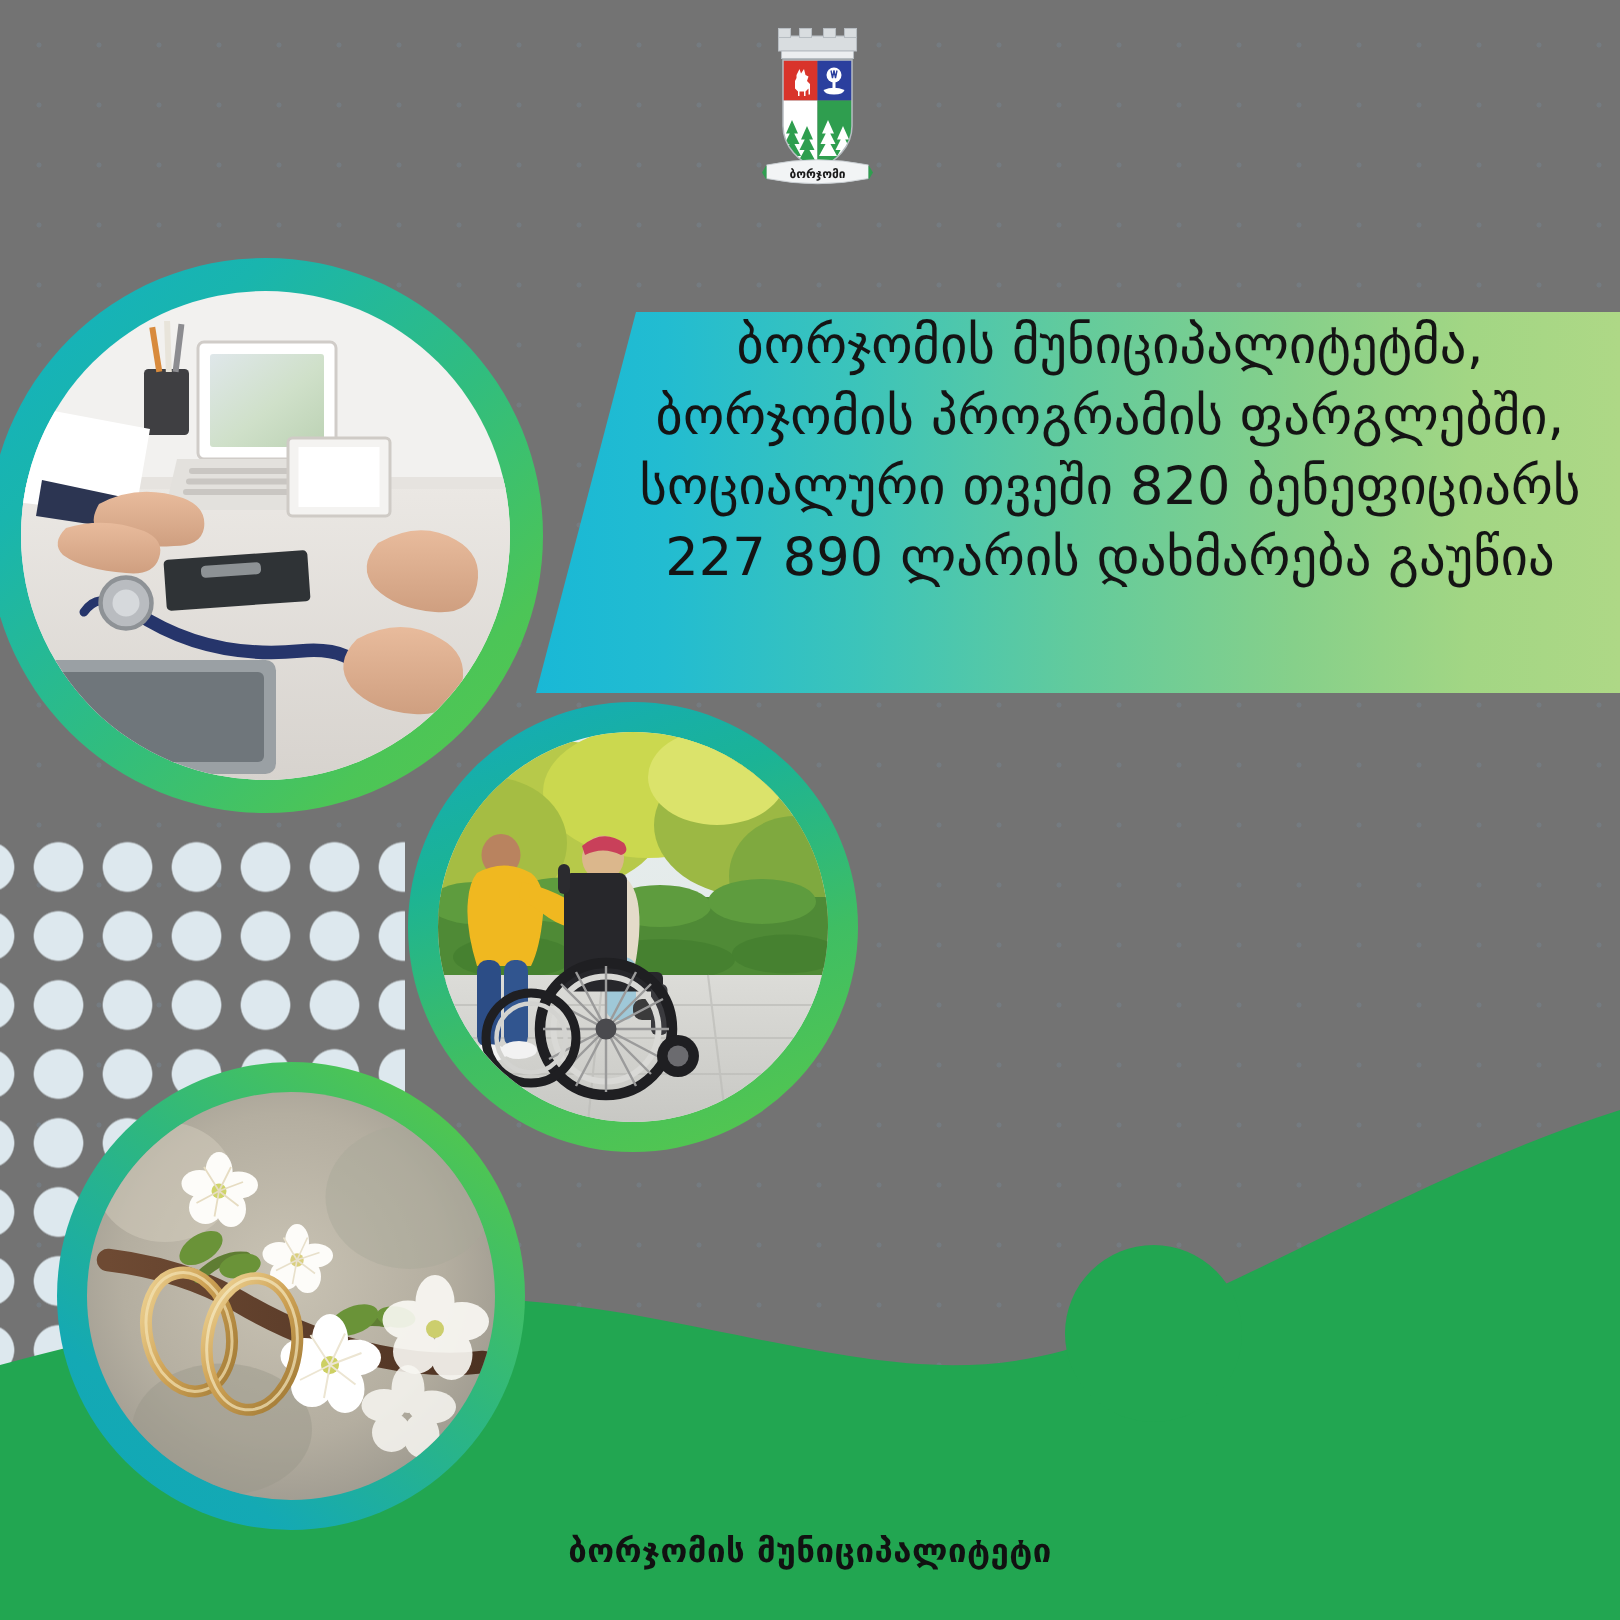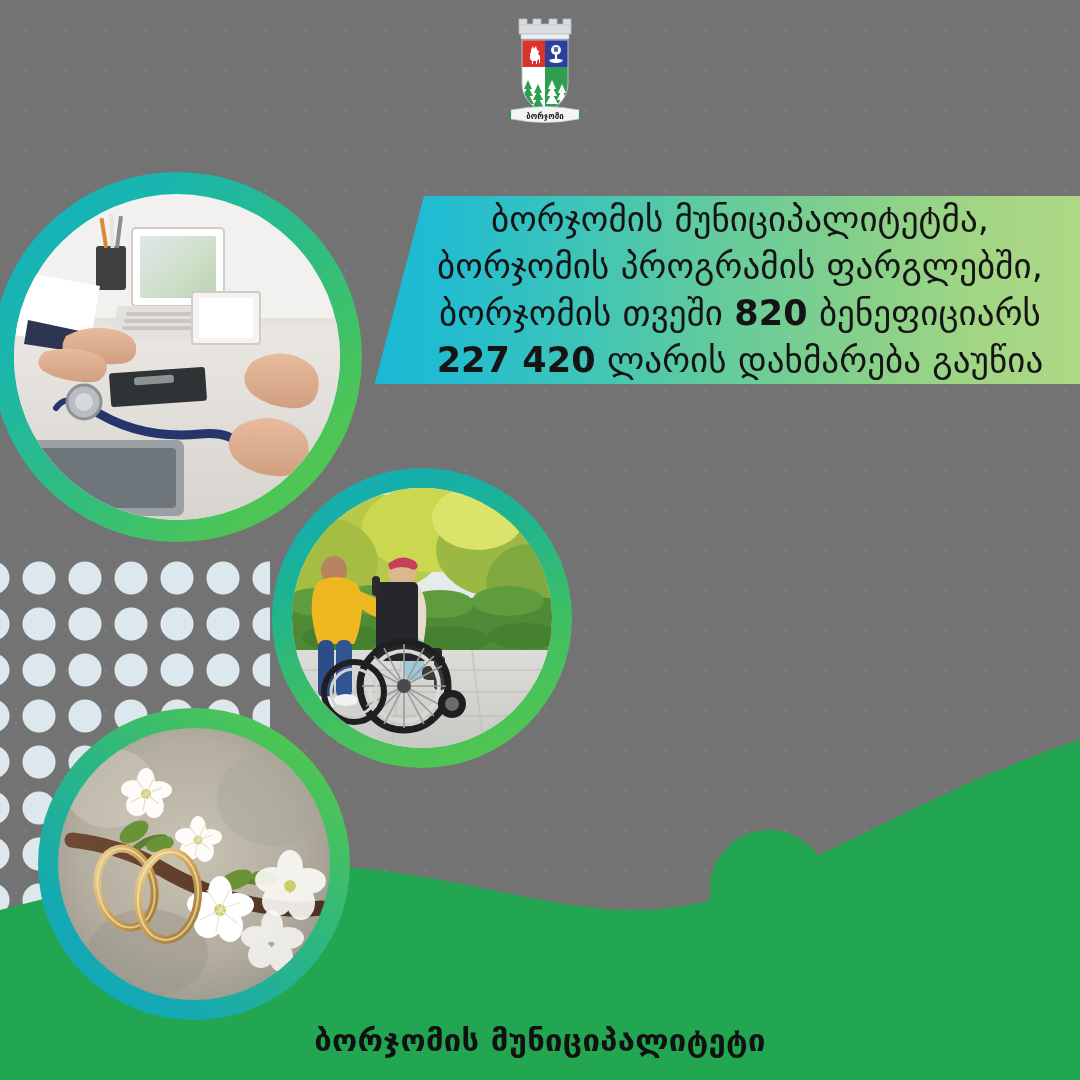--- a/index.html
+++ b/index.html
@@ -53,48 +53,48 @@
   
   .emblem{
     position:absolute;
     left:505px;top:18px;
     width:80px;height:108px;
   }
 
   
   .banner{
     position:absolute;
-    left:356px;top:196px;
-    width:724px;height:188px;
+    left:356px;top:208px;
+    width:724px;height:254px;
     background:linear-gradient(90deg,
         #19b8d6 0%,
         #22bcd1 12%,
         #3cc4ba 30%,
         #63cb9c 50%,
         #86d08a 70%,
         #a2d684 86%,
         #aed886 100%);
     clip-path:polygon(68px 0, 724px 0, 724px 259px, 0 259px);
     display:flex;
-    align-items:flex-end;
+    align-items:flex-start;
     justify-content:center;
   }
   .banner-text{
     width:660px;
     margin-left:44px;
     text-align:center;
     color:#141414;
     font-size:35px;
     line-height:1.34;
     font-weight:400;
     letter-spacing:0.1px;
     text-shadow:0 0 1px rgba(0,0,0,0.08);
   }
   .banner-text .ln{display:block;white-space:nowrap;}
-  .banner-text b{font-weight:700;margin-top:24px;}
+  .banner-text b{font-weight:400;margin-top:24px;}
 
   
   .circle{
     position:absolute;
     border-radius:50%;
     overflow:hidden;
   }
   .ring{
     position:absolute;
     border-radius:50%;
@@ -132,21 +132,21 @@
   }
 
   .photo{position:absolute;inset:0;}
 
   
   .footer{
     position:absolute;
     left:0;top:1022px;
     width:1080px;
     text-align:center;
-    font-size:31px;
+    font-size:22px;
     font-weight:700;
     color:#111111;
     letter-spacing:0.3px;
   }
 </style>
 </head>
 <body>
 
 <div id="poster">
 
@@ -489,20 +489,20 @@
         <ellipse cx="0" cy="0" rx="30" ry="44" fill="none" stroke="url(#goldG)" stroke-width="8"></ellipse>
         <ellipse cx="0" cy="0" rx="30" ry="44" fill="none" stroke="#f7ecc6" stroke-width="2" opacity="0.65"></ellipse>
       </g>
     </svg>
   </div>
 
   <div class="banner">
     <div class="banner-text">
       <span class="ln">ბორჯომის მუნიციპალიტეტმა,</span>
       <span class="ln">ბორჯომის პროგრამის ფარგლებში,</span>
-      <span class="ln"><span>ბორჯომის თვეში </span><b>820</b><span> ბენეფიციარს</span></span>
-      <span class="ln"><b>227 420</b><span> ლარის დახმარება გაუწია</span></span>
+      <span class="ln"><span>სოციალური თვეში </span><b>820</b><span> ბენეფიციარს</span></span>
+      <span class="ln"><b>227 890</b><span> ლარის დახმარება გაუწია</span></span>
     </div>
   </div>
 
   <div class="footer">ბორჯომის მუნიციპალიტეტი</div>
 
 </div>
 
 </body></html>

